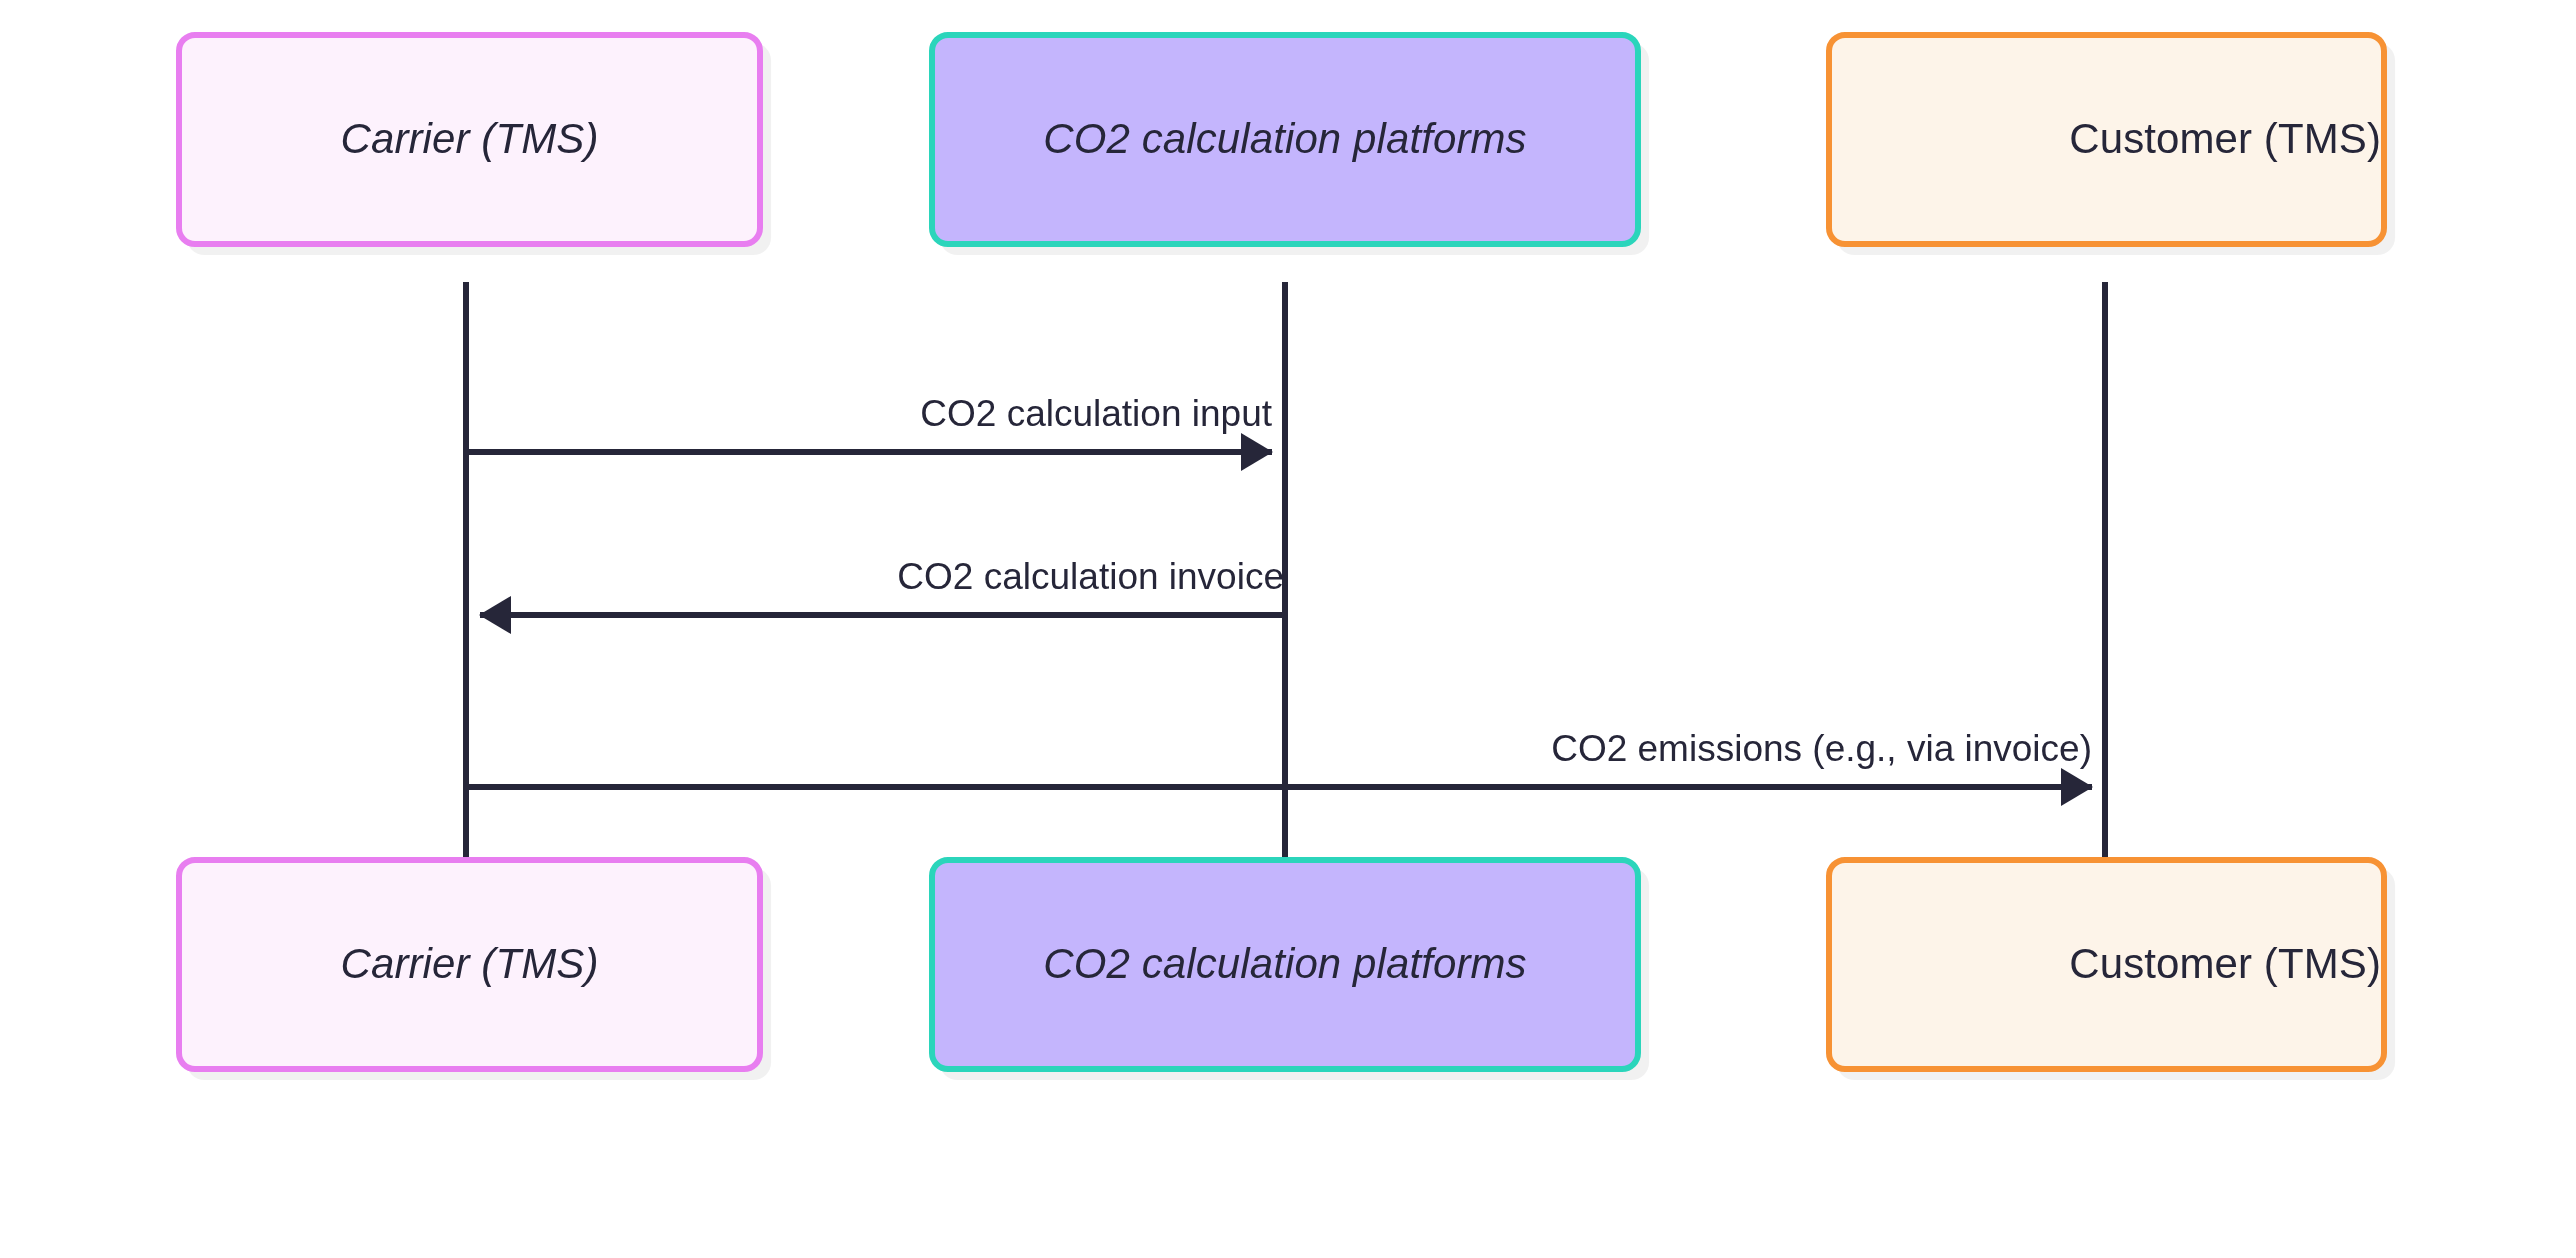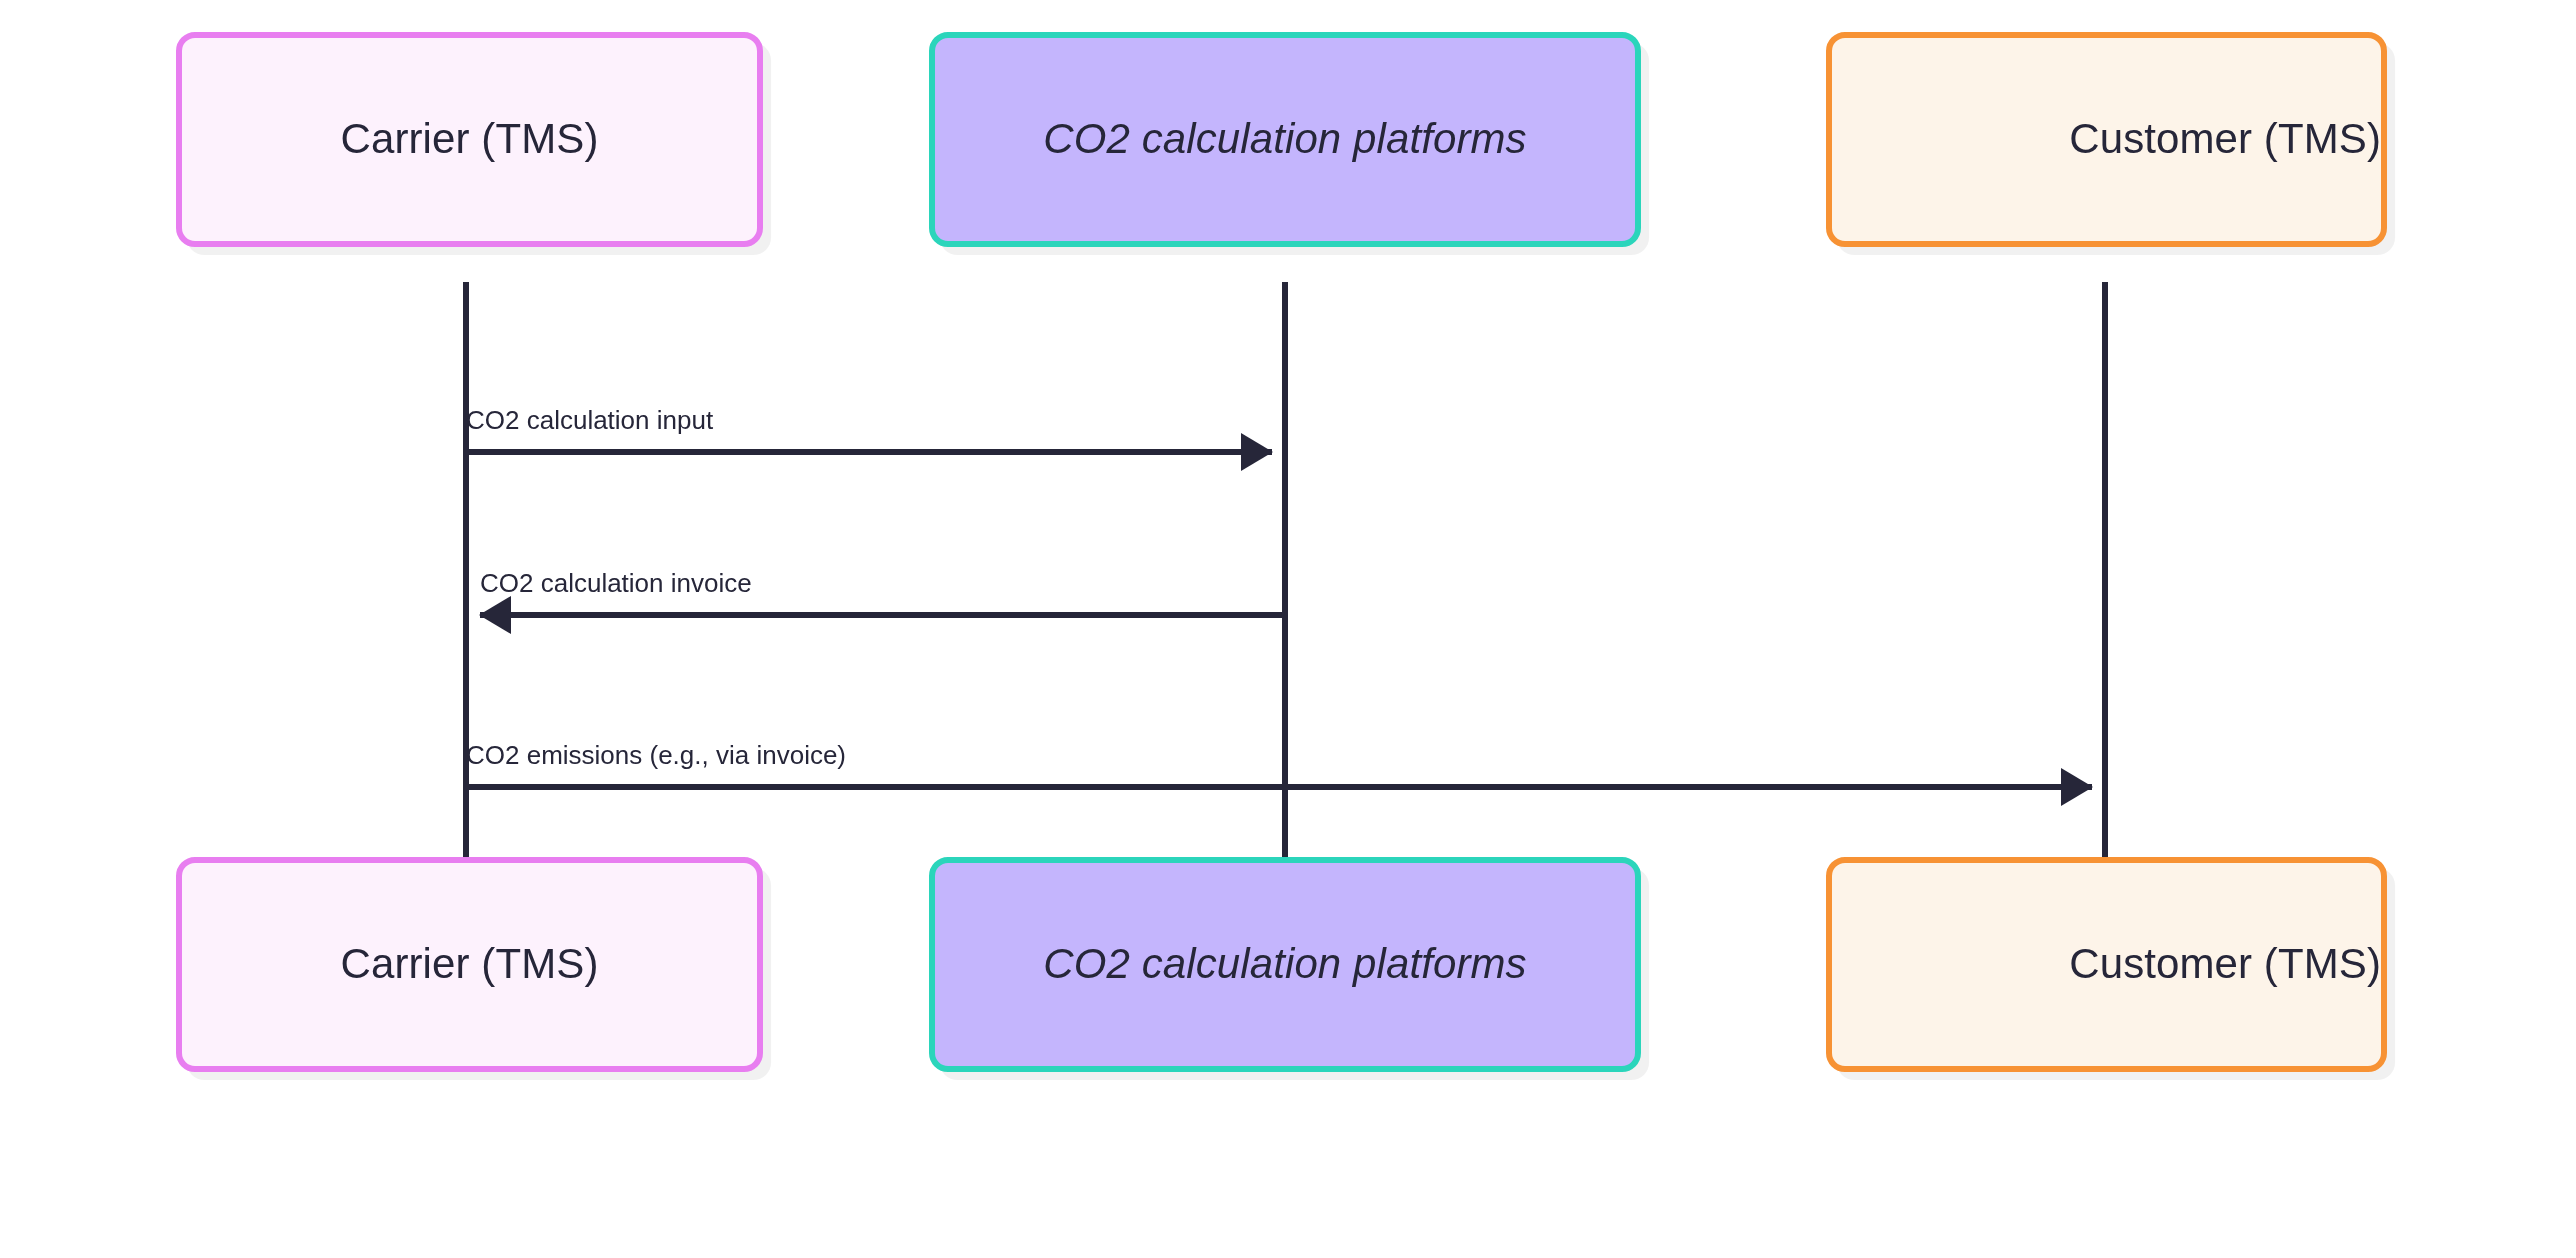--- a/index.html
+++ b/index.html
@@ -34,21 +34,21 @@
   .participant-label {
     font-size: 42px;
     line-height: 1.1;
     color: #262639;
     letter-spacing: 0.1px;
     white-space: nowrap;
     text-align: center;
   }
 
   
-  .theme-carrier  { border-color: #e87ef0; background: #fdf2fd; }
+  .theme-carrier  { border-color: #e87ef0; background: #fdf2fd; font-style: italic; }
   .theme-platform { border-color: #2bd5bb; background: #c4b5fd; font-style: italic; }
   .theme-customer { border-color: #f79234; background: #fdf4e9; justify-content: flex-end; }
 
   
   .lifeline {
     position: absolute;
     width: 6px;
     background: #262639;
     z-index: 1;
   }
@@ -81,22 +81,22 @@
   }
   .message.dir-left .msg-head {
     left: -0.7px;
     border-right: 32px solid #262639;
   }
   .message .msg-label {
     position: absolute;
     bottom: 14.8px;
     left: 0;
     right: 0;
-    text-align: left;
-    font-size: 26px;
+    text-align: right;
+    font-size: 37px;
     line-height: 1.05;
     color: #262639;
     white-space: nowrap;
   }
 </style>
 </head>
 <body>
 
 <div id="diagram-canvas">
 

